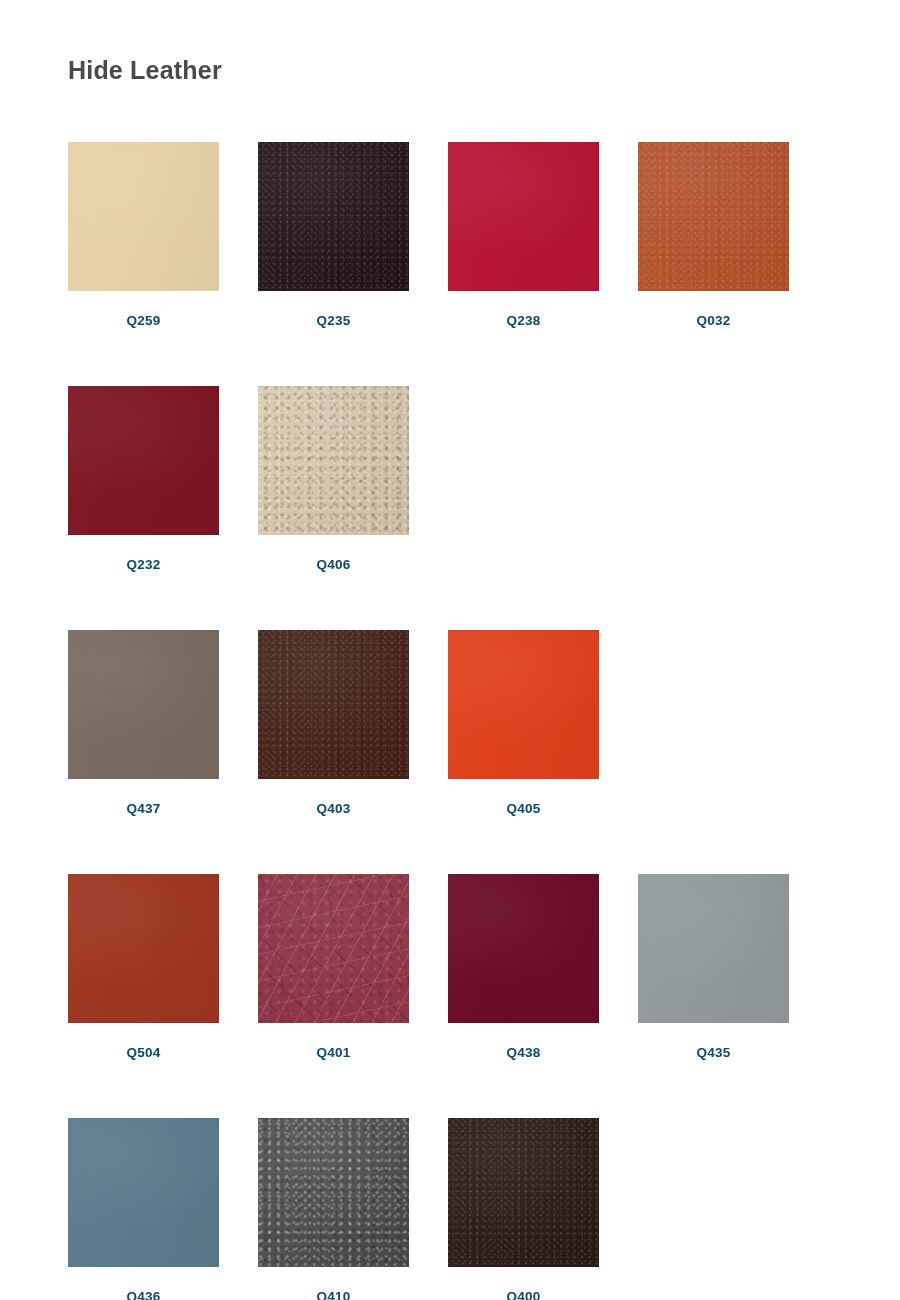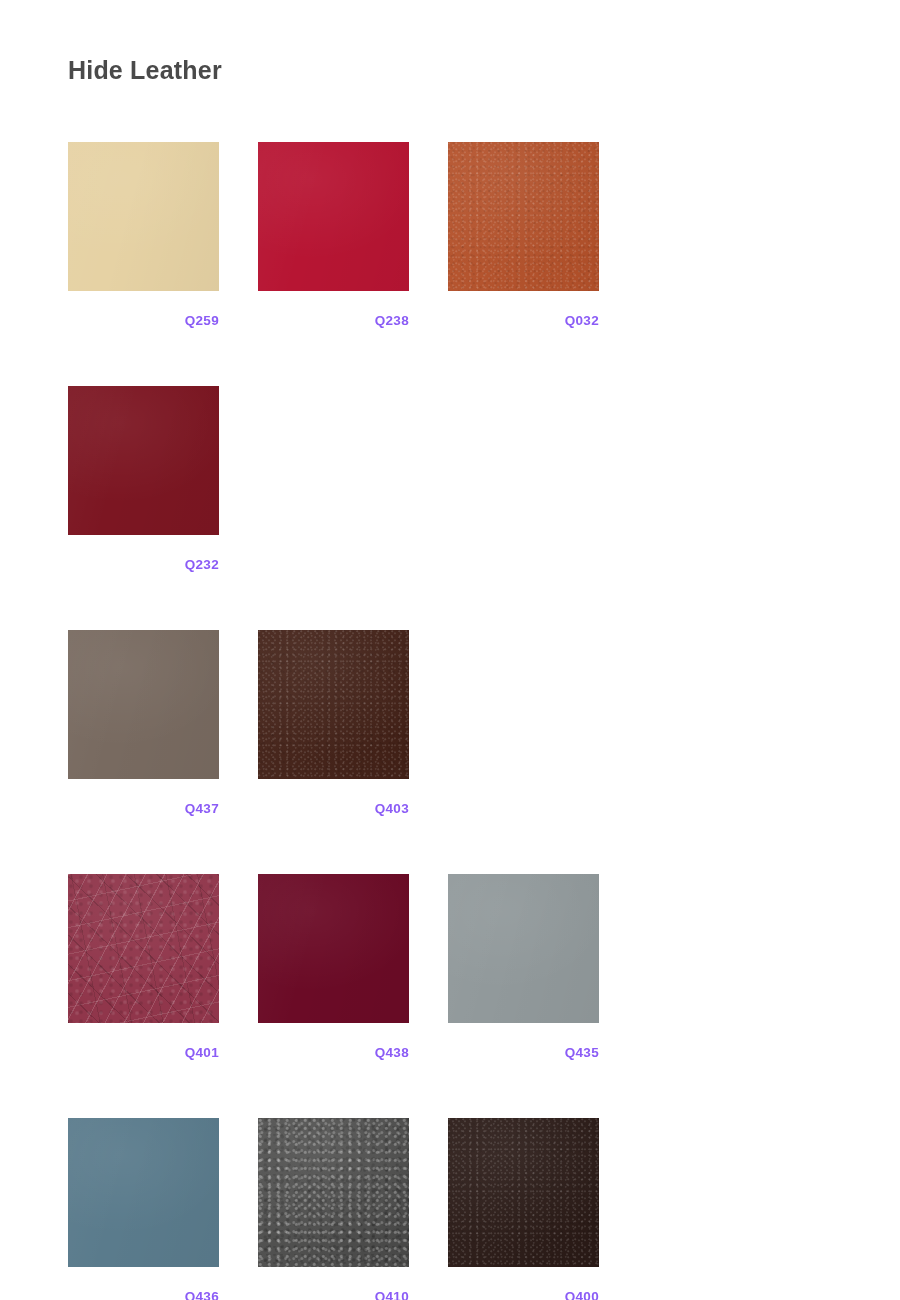--- a/index.html
+++ b/index.html
@@ -144,66 +144,82 @@
     background-image:
       radial-gradient(circle at 30% 35%, rgba(0,0,0,0.10) 1px, rgba(0,0,0,0) 2.6px),
       radial-gradient(circle at 75% 65%, rgba(255,255,255,0.10) 1px, rgba(0,0,0,0) 2.6px),
       radial-gradient(ellipse 130% 100% at 40% 20%, rgba(255,255,255,0.06), rgba(0,0,0,0) 70%);
     background-size: 10px 9px, 12px 11px, 100% 100%;
   }
 
   .swatch-label {
     margin-top: 22px;
     width: 151px;
-    text-align: right;
+    text-align: center;
     font-size: 13.5px;
     font-weight: bold;
-    color: #8b5cf6;
+    color: #0c4a6e;
     letter-spacing: 0.3px;
   }
 </style>
 </head>
 <body>
 
 <div class="page" style="background: rgb(255, 255, 255);">
 
   <div class="page-title" style="color: rgb(74, 74, 74);">Hide Leather</div>
 
   <div class="swatch-grid">
       <div class="swatch-row">
         <div class="swatch-cell">
           <div class="swatch-chip tex-smooth" style="background-color: rgb(230, 210, 164);"></div>
           <div class="swatch-label">Q259</div>
         </div>
         <div class="swatch-cell">
+          <div class="swatch-chip tex-fine" style="background-color: rgb(36, 20, 24);"></div>
+          <div class="swatch-label">Q235</div>
+        </div>
+        <div class="swatch-cell">
           <div class="swatch-chip tex-smooth" style="background-color: rgb(183, 21, 51);"></div>
           <div class="swatch-label">Q238</div>
         </div>
         <div class="swatch-cell">
           <div class="swatch-chip tex-fine" style="background-color: rgb(180, 81, 42);"></div>
           <div class="swatch-label">Q032</div>
         </div>
       </div>
       <div class="swatch-row">
         <div class="swatch-cell">
           <div class="swatch-chip tex-smooth" style="background-color: rgb(124, 22, 34);"></div>
           <div class="swatch-label">Q232</div>
         </div>
+        <div class="swatch-cell">
+          <div class="swatch-chip tex-pebble" style="background-color: rgb(217, 199, 171);"></div>
+          <div class="swatch-label">Q406</div>
+        </div>
       </div>
       <div class="swatch-row">
         <div class="swatch-cell">
           <div class="swatch-chip tex-smooth" style="background-color: rgb(120, 106, 96);"></div>
           <div class="swatch-label">Q437</div>
         </div>
         <div class="swatch-cell">
           <div class="swatch-chip tex-fine" style="background-color: rgb(67, 33, 23);"></div>
           <div class="swatch-label">Q403</div>
         </div>
-      </div>
-      <div class="swatch-row">
+        <div class="swatch-cell">
+          <div class="swatch-chip tex-smooth" style="background-color: rgb(223, 64, 29);"></div>
+          <div class="swatch-label">Q405</div>
+        </div>
+      </div>
+      <div class="swatch-row">
+        <div class="swatch-cell">
+          <div class="swatch-chip tex-smooth" style="background-color: rgb(156, 53, 32);"></div>
+          <div class="swatch-label">Q504</div>
+        </div>
         <div class="swatch-cell">
           <div class="swatch-chip tex-crackle" style="background-color: rgb(144, 54, 75);"></div>
           <div class="swatch-label">Q401</div>
         </div>
         <div class="swatch-cell">
           <div class="swatch-chip tex-smooth" style="background-color: rgb(107, 11, 38);"></div>
           <div class="swatch-label">Q438</div>
         </div>
         <div class="swatch-cell">
           <div class="swatch-chip tex-smooth" style="background-color: rgb(145, 153, 155);"></div>

